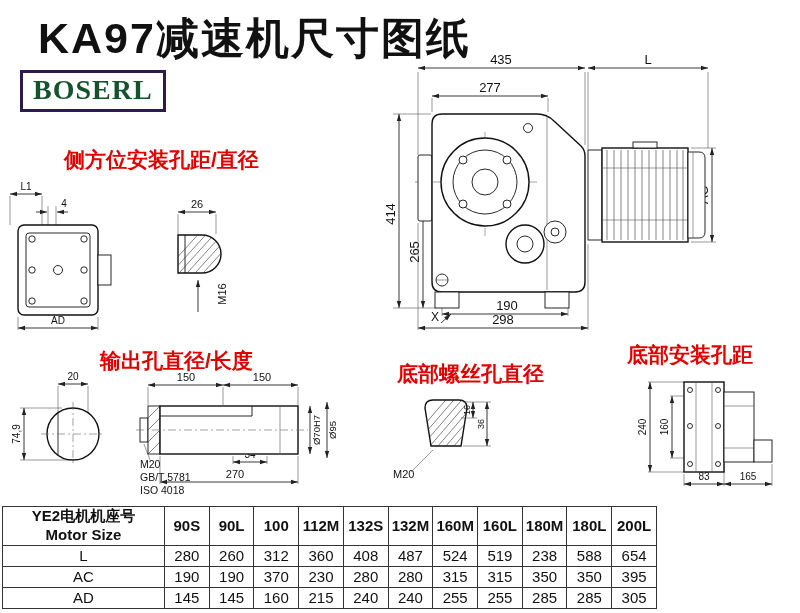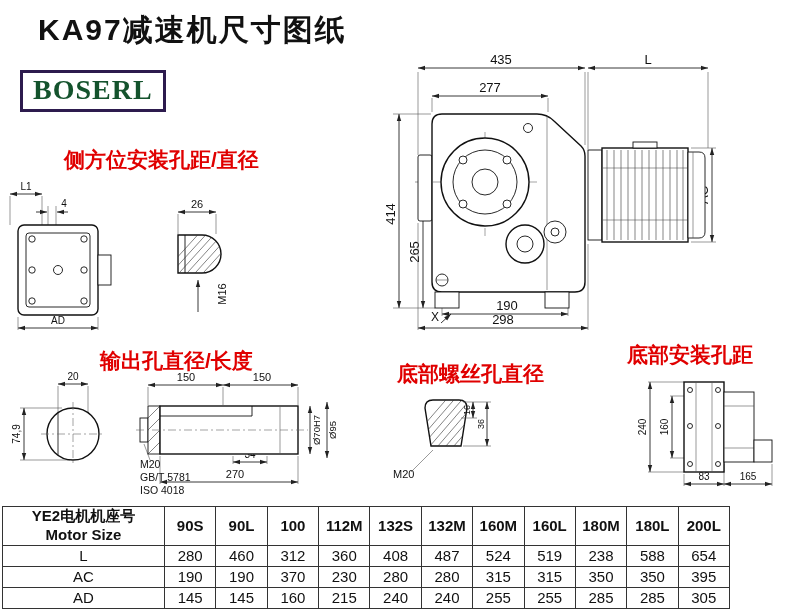--- a/index.html
+++ b/index.html
@@ -1,33 +1,33 @@
 <!DOCTYPE html>
 <html><head>
 <meta charset="utf-8">
 <style>
   * { margin:0; padding:0; box-sizing:border-box; }
   html,body { width:800px; height:613px; background:#ffffff; font-family:"Liberation Sans",sans-serif; }
   body { position:relative; overflow:hidden; }
   .abs { position:absolute; }
-  .title { left:38px; top:10px; font-size:30px; font-weight:bold; color:#111; letter-spacing:2px; }
+  .title { left:38px; top:10px; font-size:43px; font-weight:bold; color:#111; letter-spacing:2px; }
   .brand-box { left:20px; top:70px; border:3px solid #2d1b4e; padding:1px 10px 3px 10px; background:#fff; }
   .brand { font-family:"Liberation Serif",serif; font-size:28px; font-weight:bold; color:#14532d; letter-spacing:1px; }
   .red-label { color:#e00000; font-weight:bold; font-size:21px; white-space:nowrap; }
   svg.draw { position:absolute; overflow:visible; }
   svg text { font-family:"Liberation Sans",sans-serif; fill:#111; }
   .dt  { text-anchor:middle; font-size:12px; }
   .dts { text-anchor:start;  font-size:10.5px; }
   .dl   { stroke:#222; stroke-width:0.9; fill:none; }
   .thin { stroke:#555; stroke-width:0.6; fill:none; }
   .ol   { stroke:#111; stroke-width:1.4; fill:#fff; }
   .ol2  { stroke:#111; stroke-width:0.9; fill:#fff; }
   .cl   { stroke:#666; stroke-width:0.6; fill:none; stroke-dasharray:8 3 2 3; }
   .ht   { stroke:#333; stroke-width:0.6; fill:none; }
-  table.spec { position:absolute; left:2px; top:506px; width:728px; border-collapse:collapse; table-layout:fixed; background:#fff; }
+  table.spec { position:absolute; left:2px; top:506px; width:655px; border-collapse:collapse; table-layout:fixed; background:#fff; }
   table.spec th, table.spec td { border:1px solid #333; text-align:center; vertical-align:middle; color:#111; padding:0; overflow:hidden; }
   table.spec th { font-weight:bold; font-size:15px; }
   table.spec td { font-weight:normal; font-size:15px; }
   tr.hdr { height:38px; }
   tr.d { height:21px; }
   .hcell { font-size:14px; font-weight:bold; line-height:1.25; }
 </style>
 </head>
 <body>
 
@@ -331,21 +331,21 @@
     <th>132M</th>
     <th>160M</th>
     <th>160L</th>
     <th>180M</th>
     <th>180L</th>
     <th>200L</th>
   </tr>
   <tr class="d">
     <td>L</td>
     <td>280</td>
-    <td>460</td>
+    <td>260</td>
     <td>312</td>
     <td>360</td>
     <td>408</td>
     <td>487</td>
     <td>524</td>
     <td>519</td>
     <td>238</td>
     <td>588</td>
     <td>654</td>
   </tr>

